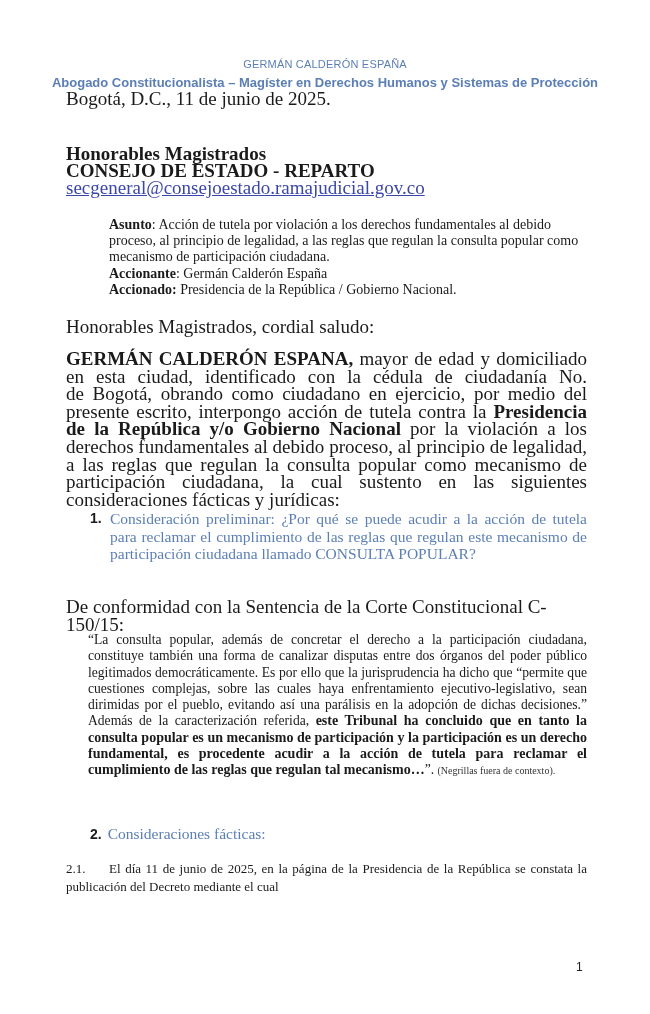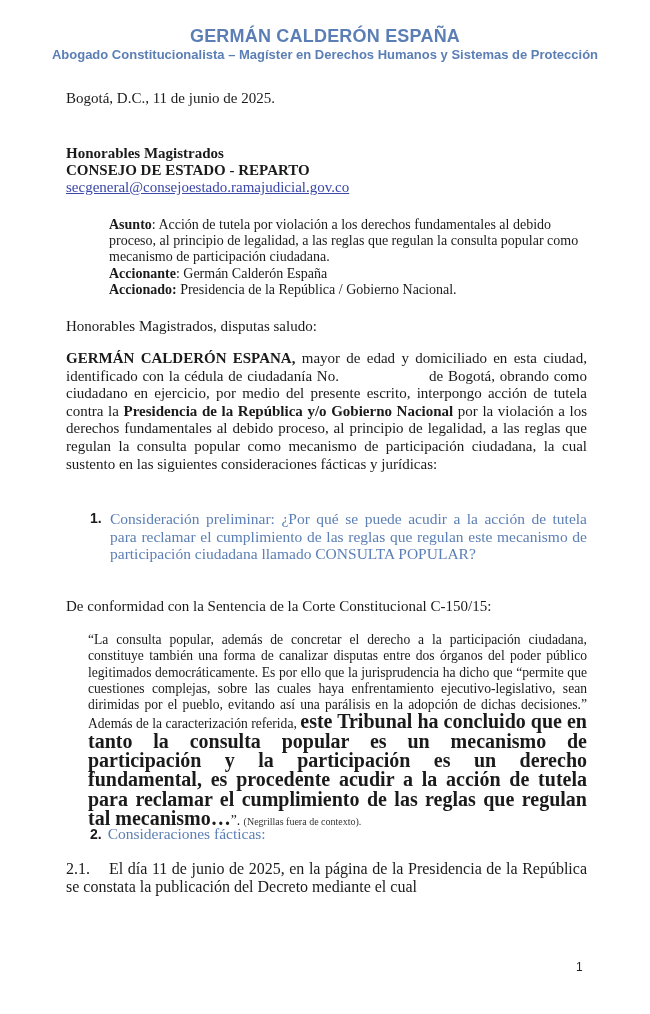--- a/index.html
+++ b/index.html
@@ -18,35 +18,36 @@
     .letterhead {
       position: absolute;
       top: 26px;
       left: 0;
       width: 650px;
       text-align: center;
       font-family: "Liberation Sans", "DejaVu Sans", sans-serif;
       color: #5b7fb5;
     }
     .letterhead .name {
-      font-size: 18px;
-      font-weight: bold;
+      font-size: 11px;
+      font-weight: normal;
       letter-spacing: 0.2px;
       line-height: 20px;
+      margin-top: 28px;
     }
     .letterhead .subtitle {
       font-size: 13px;
       font-weight: bold;
       line-height: 17px;
     }
     .page-text {
       position: absolute;
       left: 66px;
       width: 521px;
-      font-size: 15px;
+      font-size: 19px;
       line-height: 17.5px;
     }
     .date { top: 90px; }
     .recipient { top: 145px; line-height: 17px; }
     .recipient .r-name { font-weight: bold; }
     .recipient .r-org { font-weight: bold; }
     .recipient a {
       color: #3a46a8;
       text-decoration: underline;
     }
@@ -91,42 +92,42 @@
     .conformity { top: 598px; }
     .quote {
       position: absolute;
       top: 632px;
       left: 88px;
       width: 499px;
       font-size: 13.6px;
       line-height: 16.3px;
       text-align: justify;
     }
-    .quote b { font-weight: bold; font-size: 20px; }
+    .quote b { font-weight: bold; font-size: 14px; }
     .quote .small { font-size: 10px; color: #333; margin-top: 12px; }
     .heading2 {
       position: absolute;
       top: 825px;
       left: 90px;
       font-size: 15.5px;
     }
     .heading2 .num {
       font-weight: bold;
       font-family: "Liberation Sans", "DejaVu Sans", sans-serif;
       font-size: 14px;
       color: #1a1a1a;
       margin-right: 6px;
     }
     .heading2 .htext { color: #5b7fb5; }
     .fact {
       position: absolute;
       top: 860px;
       left: 66px;
       width: 521px;
-      font-size: 16px;
+      font-size: 13px;
       line-height: 17.5px;
       text-align: justify;
     }
     .fact .num { display: inline-block; width: 43px; }
     .page-number {
       position: absolute;
       top: 960px;
       left: 576px;
       font-family: "Liberation Sans", "DejaVu Sans", sans-serif;
       font-size: 12px;
@@ -148,21 +149,21 @@
   <div class="r-org">CONSEJO DE ESTADO - REPARTO</div>
   <div><a>secgeneral@consejoestado.ramajudicial.gov.co</a></div>
 </div>
 
 <div class="subject">
   <div><b>Asunto</b><span>: Acción de tutela por violación a los derechos fundamentales al debido proceso, al principio de legalidad, a las reglas que regulan la consulta popular como mecanismo de participación ciudadana.</span></div>
   <div><b>Accionante</b><span>: Germán Calderón España</span></div>
   <div><b>Accionado:</b><span> Presidencia de la República / Gobierno Nacional.</span></div>
 </div>
 
-<div class="page-text greeting">Honorables Magistrados, disputas saludo:</div>
+<div class="page-text greeting">Honorables Magistrados, cordial saludo:</div>
 
 <div class="page-text intro"><b>GERMÁN CALDERÓN ESPANA,</b><span style="white-space:pre-wrap"> mayor de edad y domiciliado en esta ciudad, identificado con la cédula de ciudadanía No.                   de Bogotá, obrando como ciudadano en ejercicio, por medio del presente escrito, interpongo acción de tutela contra la </span><b>Presidencia de la República y/o Gobierno Nacional</b><span> por la violación a los derechos fundamentales al debido proceso, al principio de legalidad, a las reglas que regulan la consulta popular como mecanismo de participación ciudadana, la cual sustento en las siguientes consideraciones fácticas y jurídicas:</span></div>
 
 <div class="heading1">
   <span class="num">1.</span>
   <div class="htext">Consideración preliminar: ¿Por qué se puede acudir a la acción de tutela para reclamar el cumplimiento de las reglas que regulan este mecanismo de participación ciudadana llamado CONSULTA POPULAR?</div>
 </div>
 
 <div class="page-text conformity">De conformidad con la Sentencia de la Corte Constitucional C-150/15:</div>
 

